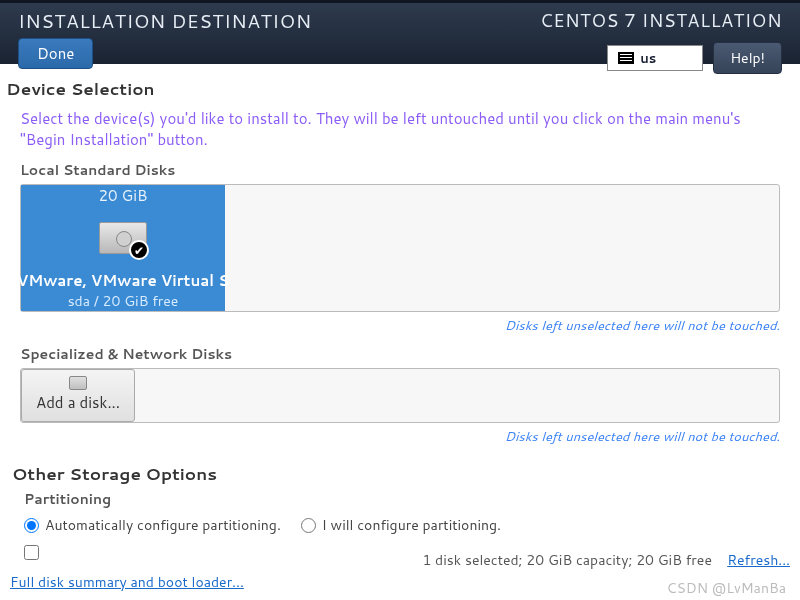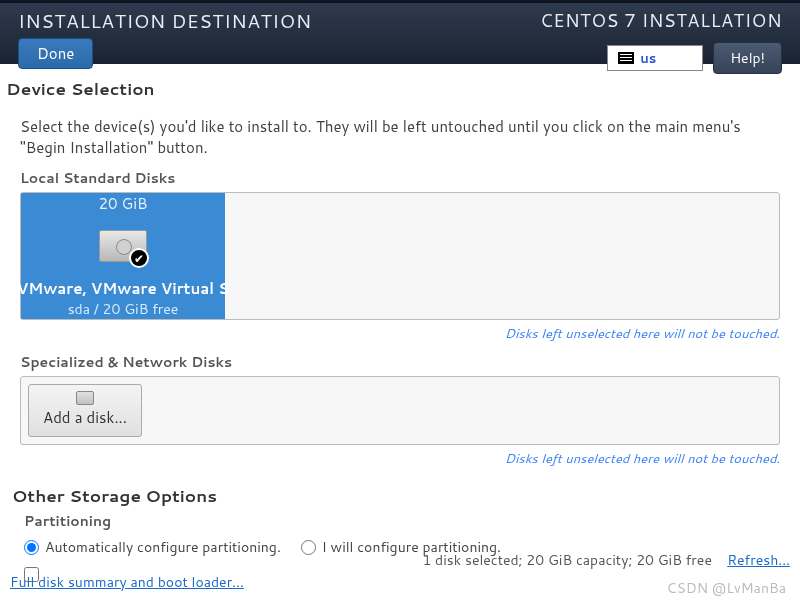--- a/index.html
+++ b/index.html
@@ -5,43 +5,43 @@
 * { box-sizing: border-box; margin: 0; padding: 0; font-family: "Cantarell", "Segoe UI", sans-serif; }
 body { width: 800px; height: 600px; background: #fff; color: #333; font-size: 14px; overflow: hidden; position: relative; }
 
 .header { height: 64px; background: linear-gradient(to bottom, #2e3b4e 0%, #1a2332 100%); color: #fff; display: flex; justify-content: space-between; padding: 4px 18px 8px 18px; border-top: 3px solid #0f1621; }
 .header-left { display: flex; flex-direction: column; align-items: flex-start; }
 .header-title { font-size: 19px; font-weight: 300; letter-spacing: 0.5px; color: #e8eef5; margin-bottom: 4px; }
 .done-btn { background: linear-gradient(to bottom, #3a7abd, #2b6aaa); color: #fff; border: 1px solid #1b4f85; border-radius: 4px; padding: 4px 18px; font-size: 15px; cursor: pointer; }
 .header-right { display: flex; flex-direction: column; align-items: flex-end; gap: 9px; }
 .install-title { font-size: 18px; font-weight: 300; color: #e8eef5; letter-spacing: 0.5px; }
 .header-right-row { display: flex; gap: 10px; align-items: center; }
-.kb-layout { background: #fff; color: #1d4ed8; display: flex; align-items: center; gap: 6px; padding: 3px 10px; font-size: 13px; min-width: 96px; border: 1px solid #888; }
+.kb-layout { background: #fff; color: #0f172a; display: flex; align-items: center; gap: 6px; padding: 3px 10px; font-size: 13px; min-width: 96px; border: 1px solid #888; }
 .kb-icon { width: 16px; height: 12px; background: #000; position: relative; display: inline-block; }
 .kb-icon:before { content: ""; position: absolute; inset: 2px 2px 3px 2px; background: repeating-linear-gradient(to bottom, #fff 0 1px, #000 1px 3px); }
 .help-btn { background: linear-gradient(to bottom, #4a5a72, #364358); color: #fff; border: 1px solid #263043; border-radius: 4px; padding: 5px 16px; font-size: 14px; cursor: pointer; }
 
 .content { padding: 12px 6px 0 6px; }
-.section-title { font-size: 17px; font-weight: bold; color: #333; margin-bottom: 16px; }
-.section-desc { font-size: 15px; color: #404040; padding: 0 14px; margin-bottom: 10px; line-height: 1.4; }
+.section-title { font-size: 17px; font-weight: bold; color: #333; margin-bottom: 8px; }
+.section-desc { font-size: 15px; color: #8b5cf6; padding: 0 14px; margin-bottom: 10px; line-height: 1.4; }
 .subheading { font-size: 14px; font-weight: bold; color: #555; padding-left: 14px; margin-bottom: 4px; }
 
 .disk-panel { margin: 0 14px; border: 1px solid #bbb; border-radius: 3px; height: 128px; display: flex; background: #f7f7f7; }
 .disk-tile { width: 204px; height: 100%; background: #3a8bd4; color: #fff; text-align: center; padding: 0 4px; display: flex; flex-direction: column; align-items: center; justify-content: space-between; cursor: pointer; }
 .disk-size { font-size: 15px; color: #eaf3fc; }
 .disk-visual { position: relative; width: 64px; height: 40px; display:flex; align-items:center; justify-content:center; }
 .hdd { width: 48px; height: 32px; background: linear-gradient(to bottom, #e8e8e8, #b8b8b8); border-radius: 2px; border: 1px solid #999; position: relative; }
 .hdd:before { content:""; position:absolute; left:50%; top:50%; width:14px; height:14px; margin:-7px 0 0 -7px; border:1px solid #888; border-radius:50%; background:#d0d0d0; }
 .check-badge { position: absolute; right: 6px; bottom: -2px; width: 20px; height: 20px; background: #000; border: 2px solid #fff; border-radius: 50%; display:flex; align-items:center; justify-content:center; color:#fff; font-size:12px; }
 .disk-name { font-size: 15px; font-weight: bold; color: #fff; white-space: nowrap; overflow: hidden; }
 .disk-meta { font-size: 14px; color: #d8ecff; }
 
 .hint { text-align: right; font-style: italic; color: #3b82f6; font-size: 13px; padding: 4px 14px 10px 0; }
 
-.spec-panel { margin: 0 14px; border: 1px solid #bbb; border-radius: 3px; padding: 7px; background: #f7f7f7; }
+.spec-panel { margin: 0 14px; border: 1px solid #bbb; border-radius: 3px; background: #f7f7f7; }
 .add-disk-btn { background: linear-gradient(to bottom,#f4f4f4,#e0e0e0); border: 1px solid #aaa; border-radius: 3px; padding: 6px 14px 8px 14px; font-size: 15px; cursor: pointer; display: flex; flex-direction: column; align-items: center; gap: 2px; color:#333; }
 .add-disk-icon { width: 18px; height: 14px; background: linear-gradient(to bottom,#e0e0e0,#c0c0c0); border:1px solid #888; border-radius:2px; }
 
 .storage-title { font-size: 17px; font-weight: bold; color: #333; padding: 6px 6px 4px 6px; }
 .part-label { font-size: 14px; font-weight: bold; color: #555; padding-left: 18px; }
 .radio-row { display: flex; gap: 20px; padding: 6px 18px; align-items: center; }
 .radio-opt, .check-opt { display: flex; align-items: center; gap: 6px; font-size: 14px; cursor: pointer; color:#444; }
 .radio-opt input, .check-opt input { width: 15px; height: 15px; cursor: pointer; }
 .check-row { padding: 4px 18px 8px 18px; }
 

